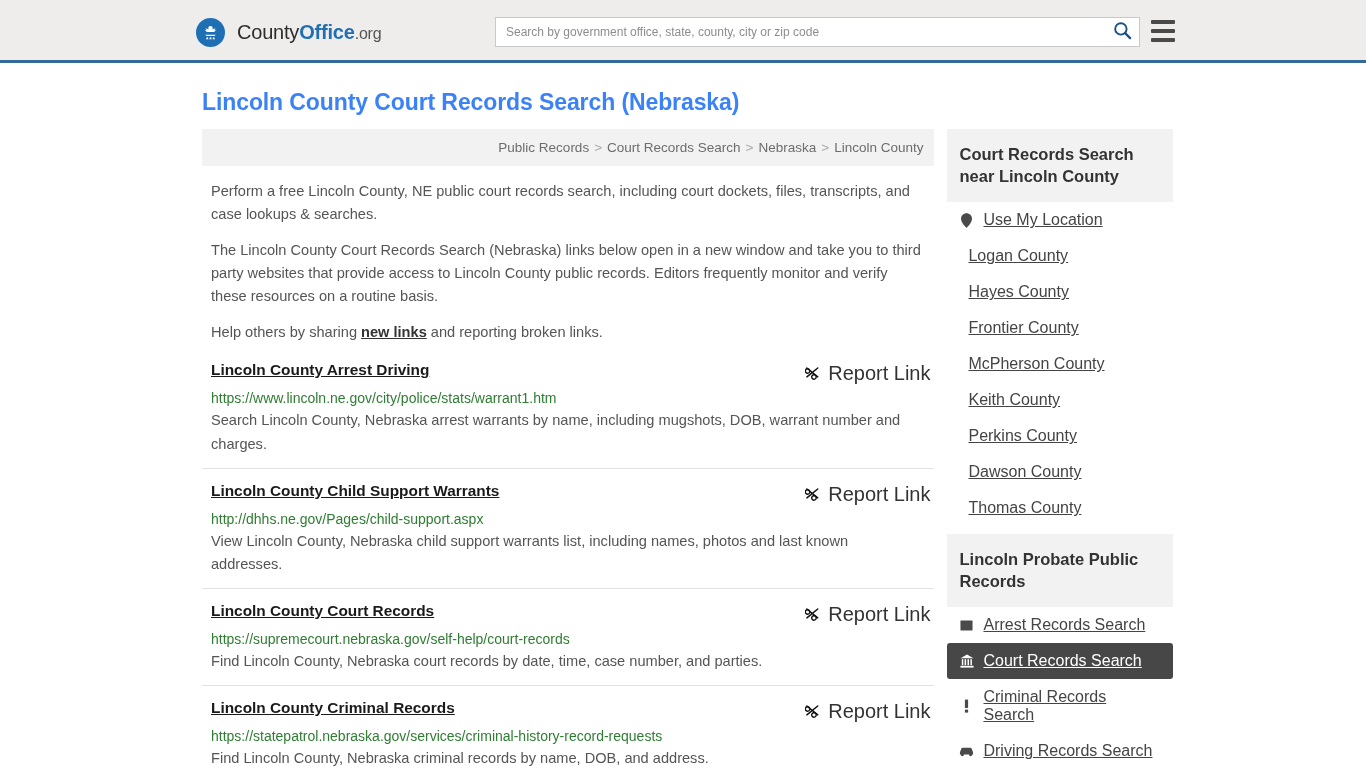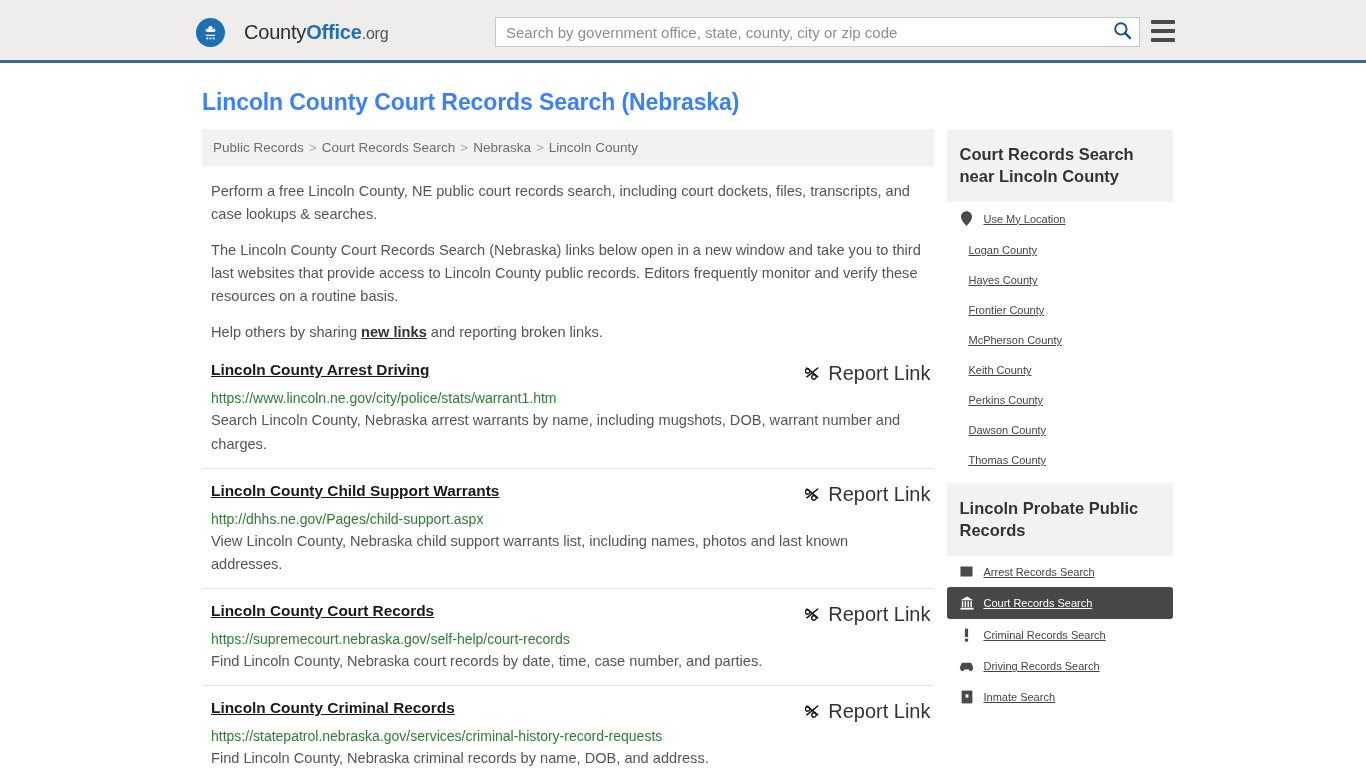--- a/index.html
+++ b/index.html
@@ -19,21 +19,21 @@
     display: flex;
     align-items: center;
     position: relative;
   }
   .logo-wrap {
     position: absolute;
     left: 196px;
     top: 18px;
     display: flex;
     align-items: center;
-    gap: 19px;
+    gap: 12px;
     text-decoration: none;
   }
   .logo-mark {
     width: 29px; height: 29px;
     border-radius: 50%;
     background: #1f6fb5;
     display: flex;
     align-items: center;
     justify-content: center;
     flex-direction: column;
@@ -60,21 +60,21 @@
     border: 1px solid #c9c9c9;
     display: flex;
     align-items: center;
   }
   .search-input {
     flex: 1;
     border: 0;
     outline: 0;
     height: 100%;
     padding: 0 10px;
-    font-size: 15px;
+    font-size: 12px;
     color: #333;
     font-family: "Liberation Sans", sans-serif;
     background: transparent;
   }
   .search-input::placeholder { color: #8d8d8d; }
   .search-btn {
     width: 34px; height: 100%;
     border: 0; background: transparent;
     cursor: pointer;
     display: flex; align-items: center; justify-content: center;
@@ -124,20 +124,21 @@
   .main-col { width: 734px; margin-left: 9px; }
   .side-col { width: 226px; margin-left: 13px; }
 
   
   .breadcrumb {
     background: #f2f2f2;
     padding: 11px 11px;
     font-size: 13.5px;
     color: #777;
     margin-bottom: 14px;
+    text-align: right;
   }
   .breadcrumb a {
     color: #6d6d6d;
     text-decoration: none;
   }
   .breadcrumb .sep { color: #a9a9a9; margin: 0 5px; }
 
   
   .intro p {
     font-size: 14.6px;
@@ -205,21 +206,21 @@
     font-weight: bold;
     color: #333;
     line-height: 1.34;
   }
   .side-list { padding: 0; margin: 0; list-style: none; }
   .side-list li {
     display: flex;
     align-items: center;
     gap: 9px;
     padding: 9px 12px;
-    font-size: 11px;
+    font-size: 16px;
   }
   .side-list li a {
     color: #444;
     text-decoration: underline;
   }
   .side-list li.active {
     background: #474747;
     border-radius: 3px;
   }
   .side-list li.active a { color: #fff; }
@@ -278,21 +279,21 @@
     <div class="cols">
 
       <div class="main-col">
 
         <div class="breadcrumb">
           <a href="#">Public Records</a><span class="sep">&gt;</span><a href="#">Court Records Search</a><span class="sep">&gt;</span><a href="#">Nebraska</a><span class="sep">&gt;</span><a href="#">Lincoln County</a>
         </div>
 
         <div class="intro">
           <p>Perform a free Lincoln County, NE public court records search, including court dockets, files, transcripts, and case lookups &amp; searches.</p>
-          <p>The Lincoln County Court Records Search (Nebraska) links below open in a new window and take you to third last websites that provide access to Lincoln County public records. Editors frequently monitor and verify these resources on a routine basis.</p>
+          <p>The Lincoln County Court Records Search (Nebraska) links below open in a new window and take you to third party websites that provide access to Lincoln County public records. Editors frequently monitor and verify these resources on a routine basis.</p>
           <p><span>Help others by sharing </span><a href="#">new links</a><span> and reporting broken links.</span></p>
         </div>
 
         <div class="results">
 
           <div class="result">
             <div class="result-head">
               <a class="result-title" href="#">Lincoln County Arrest Driving</a>
               <span class="report-link">
                 <span>

